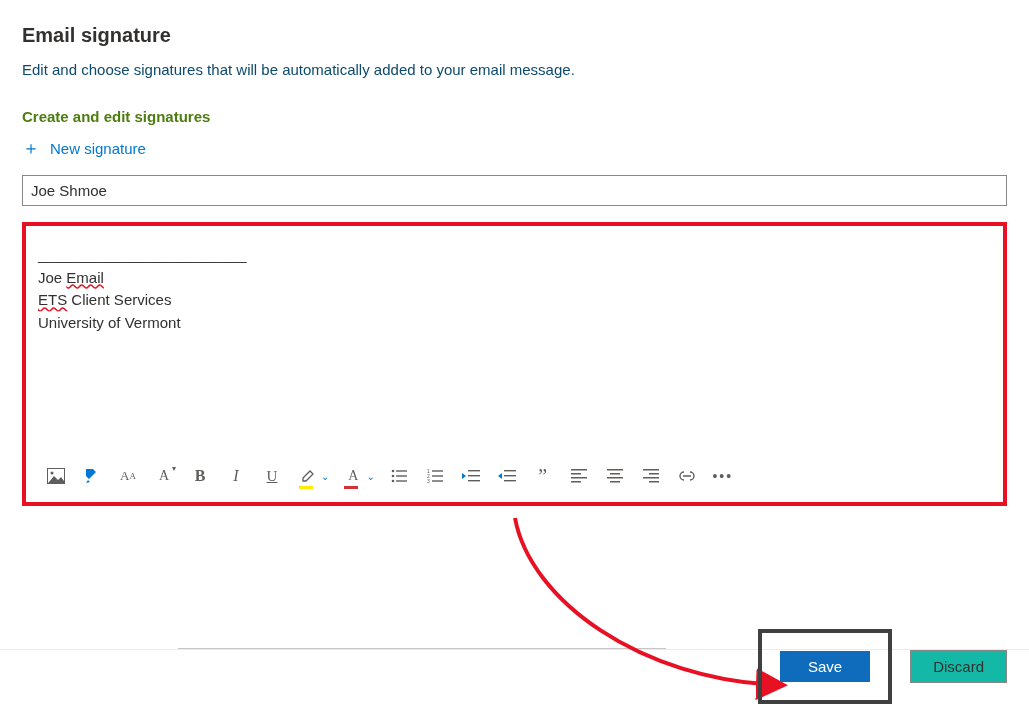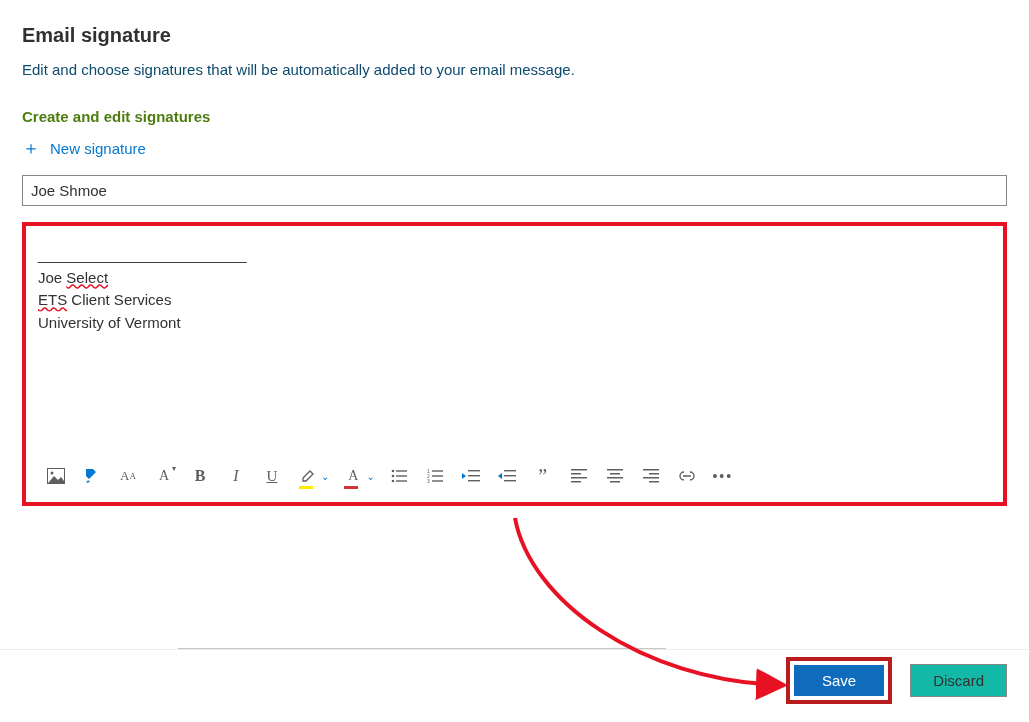--- a/index.html
+++ b/index.html
@@ -152,22 +152,22 @@
     }
     .footer {
       position: absolute;
       bottom: 18px;
       right: 22px;
       display: flex;
       align-items: center;
       gap: 18px;
     }
     .save-btn-wrapper {
-      border: 4px solid #b91c1c;
-      padding: 4px;
+      border: 4px solid #404040;
+      padding: 18px;
       display: inline-block;
     }
     .save-btn {
       background: #0f6cbd;
       color: #fff;
       border: none;
       padding: 7px 28px;
       font-size: 15px;
       font-family: inherit;
       cursor: pointer;
@@ -206,21 +206,21 @@
   <a class="new-signature-link">
     <span class="plus-icon">＋</span>
     <span>New signature</span>
   </a>
 
   <input type="text" class="signature-name-input" value="Joe Shmoe" style="">
 
   <div class="editor-wrapper">
     <div class="editor-content">
       <div class="sig-line">_________________________</div>
-      <div class="sig-line"><span>Joe </span><span class="spell-error">Select</span></div>
+      <div class="sig-line"><span>Joe </span><span class="spell-error">Email</span></div>
       <div class="sig-line"><span class="spell-error">ETS</span><span> Client Services</span></div>
       <div class="sig-line">University of Vermont</div>
     </div>
 
     <div class="toolbar">
       <span class="tb-btn">
         <svg width="18" height="16" viewBox="0 0 18 16">
             <rect x="0.5" y="0.5" width="17" height="15" fill="none" stroke="#605e5c"></rect>
             <circle cx="5" cy="5" r="1.5" fill="#605e5c"></circle>
             <path d="M2 14 L7 8 L11 12 L14 9 L17 13 L17 15 L1 15 Z" fill="#605e5c"></path>

